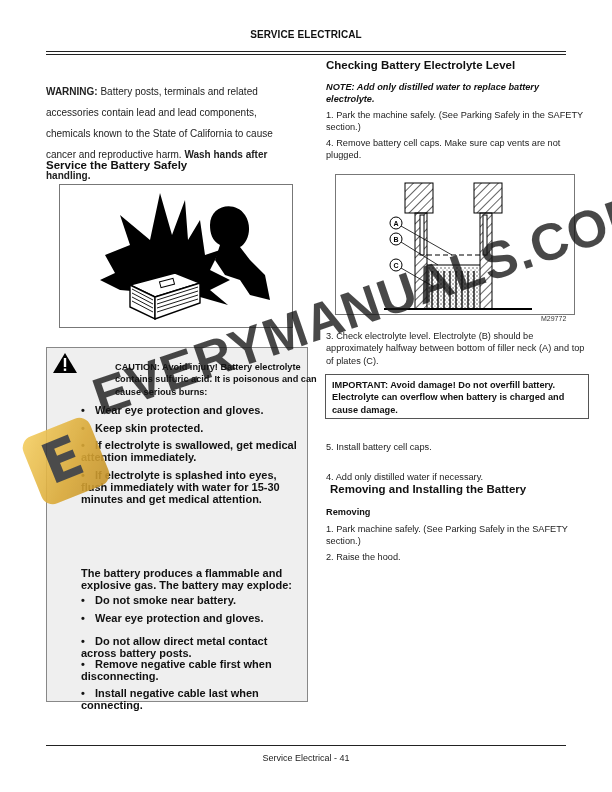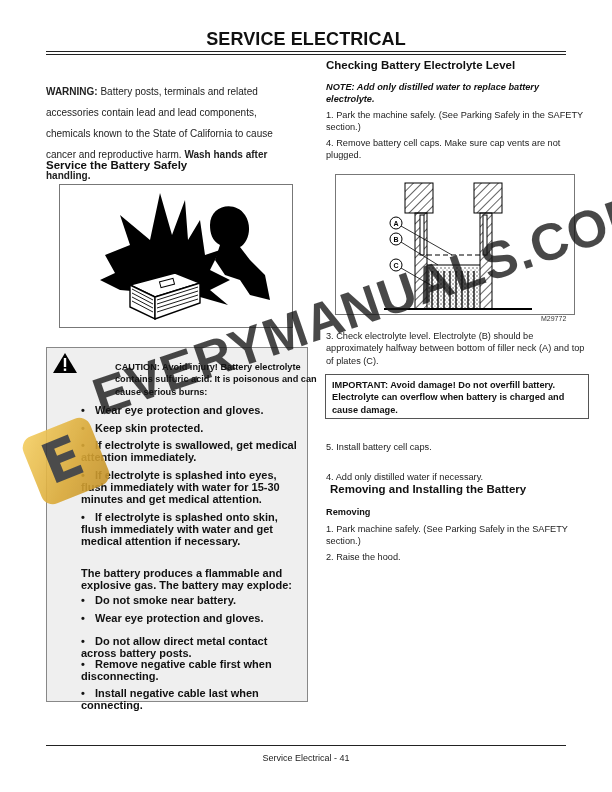--- a/index.html
+++ b/index.html
@@ -1,21 +1,21 @@
 <!DOCTYPE html>
 <html><head>
 <meta charset="utf-8">
 <style>
   * { box-sizing: border-box; margin: 0; padding: 0; }
   html, body { width: 612px; height: 792px; background: #ffffff; overflow: hidden; }
   body { position: relative; font-family: "Liberation Sans", sans-serif; color: #111; }
 
   .page-title {
     position: absolute; left: 0; top: 29px; width: 612px; text-align: center;
-    font-weight: bold; font-size: 18px; letter-spacing: 0.1px; color: #111;
+    font-weight: bold; font-size: 10px; letter-spacing: 0.1px; color: #111;
   }
   .title-rule {
     position: absolute; left: 46px; top: 51px; width: 520px; height: 4px;
     border-top: 1.5px solid #222; border-bottom: 1.5px solid #222;
   }
 
   .p { font-size: 10px; line-height: 21px; color: #222; }
   .b { font-weight: bold; }
 
   .warning { position: absolute; left: 46px; top: 81px; width: 255px; }
@@ -123,21 +123,20 @@
       <rect x="10.8" y="5" width="2.4" height="9" fill="#fff"></rect>
       <rect x="10.8" y="15.5" width="2.4" height="2.4" fill="#fff"></rect>
     </svg>
   </div>
   <div class="caution-text" style="left:32px; top:13px;margin-left:36px;">CAUTION: Avoid injury! Battery electrolyte contains sulfuric acid. It is poisonous and can cause serious burns:</div>
 
   <div class="bullet" style="left:34px; top:56px; width:220px;"><span class="dot">•</span><span>Wear eye protection and gloves.</span></div>
   <div class="bullet" style="left:34px; top:74px; width:220px;"><span class="dot">•</span><span>Keep skin protected.</span></div>
   <div class="bullet" style="left:34px; top:91px; width:222px;"><span class="dot">•</span><span>If electrolyte is swallowed, get medical attention immediately.</span></div>
   <div class="bullet" style="left:34px; top:121px; width:222px;"><span class="dot">•</span><span>If electrolyte is splashed into eyes, flush immediately with water for 15-30 minutes and get medical attention.</span></div>
-  <div class="bullet" style="left:34px; top:163px; width:222px;"><span class="dot">•</span><span>If electrolyte is splashed onto skin, flush immediately with water and get medical attention if necessary.</span></div>
 
   <div class="bullet" style="left:34px; top:219px; width:222px;">The battery produces a flammable and explosive gas. The battery may explode:</div>
 
   <div class="bullet" style="left:34px; top:246px; width:222px;"><span class="dot">•</span><span>Do not smoke near battery.</span></div>
   <div class="bullet" style="left:34px; top:264px; width:222px;"><span class="dot">•</span><span>Wear eye protection and gloves.</span></div>
   <div class="bullet" style="left:34px; top:281px; width:222px;margin-top:6px;"><span class="dot">•</span><span>Do not allow direct metal contact across battery posts.</span></div>
   <div class="bullet" style="left:34px; top:310px; width:222px;"><span class="dot">•</span><span>Remove negative cable first when disconnecting.</span></div>
   <div class="bullet" style="left:34px; top:339px; width:224px;"><span class="dot">•</span><span>Install negative cable last when connecting.</span></div>
 </div>
 

